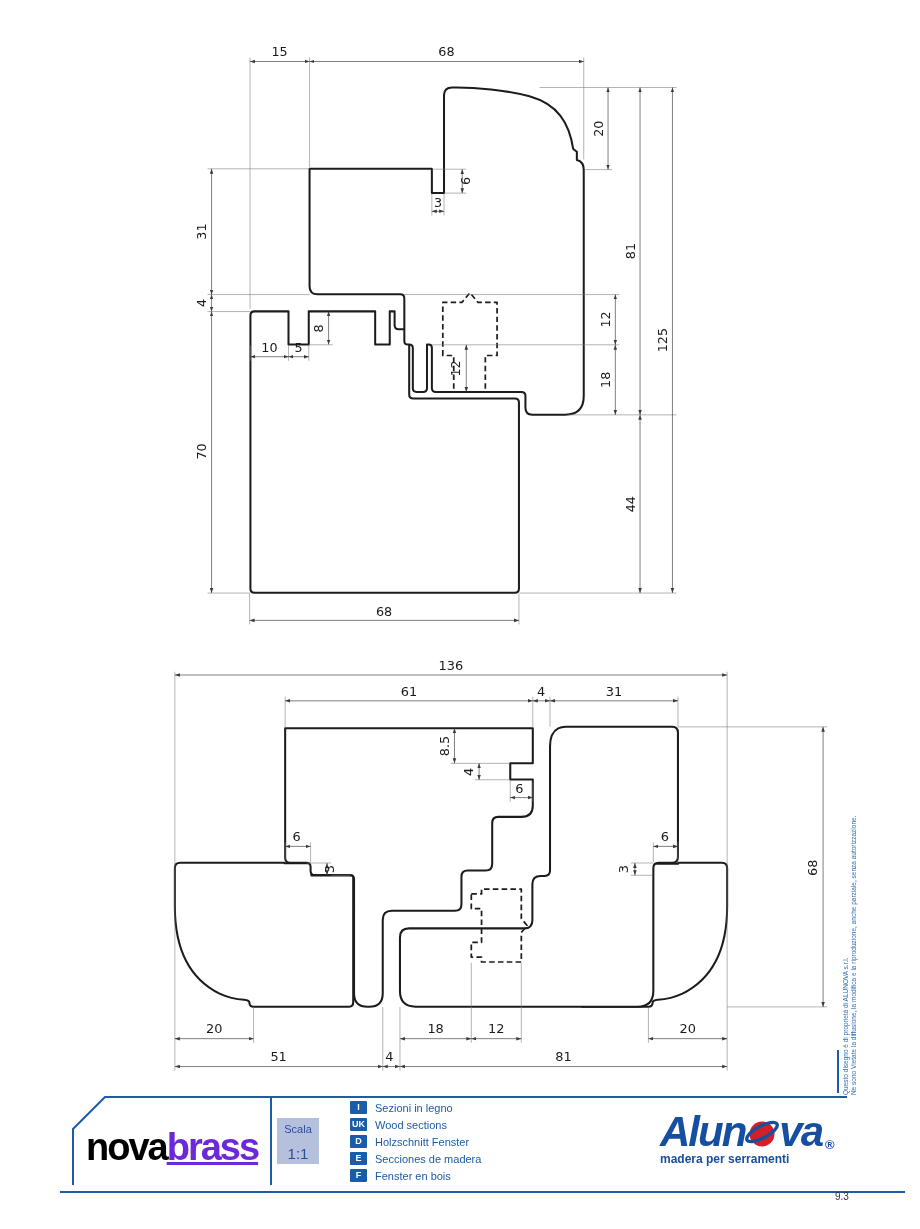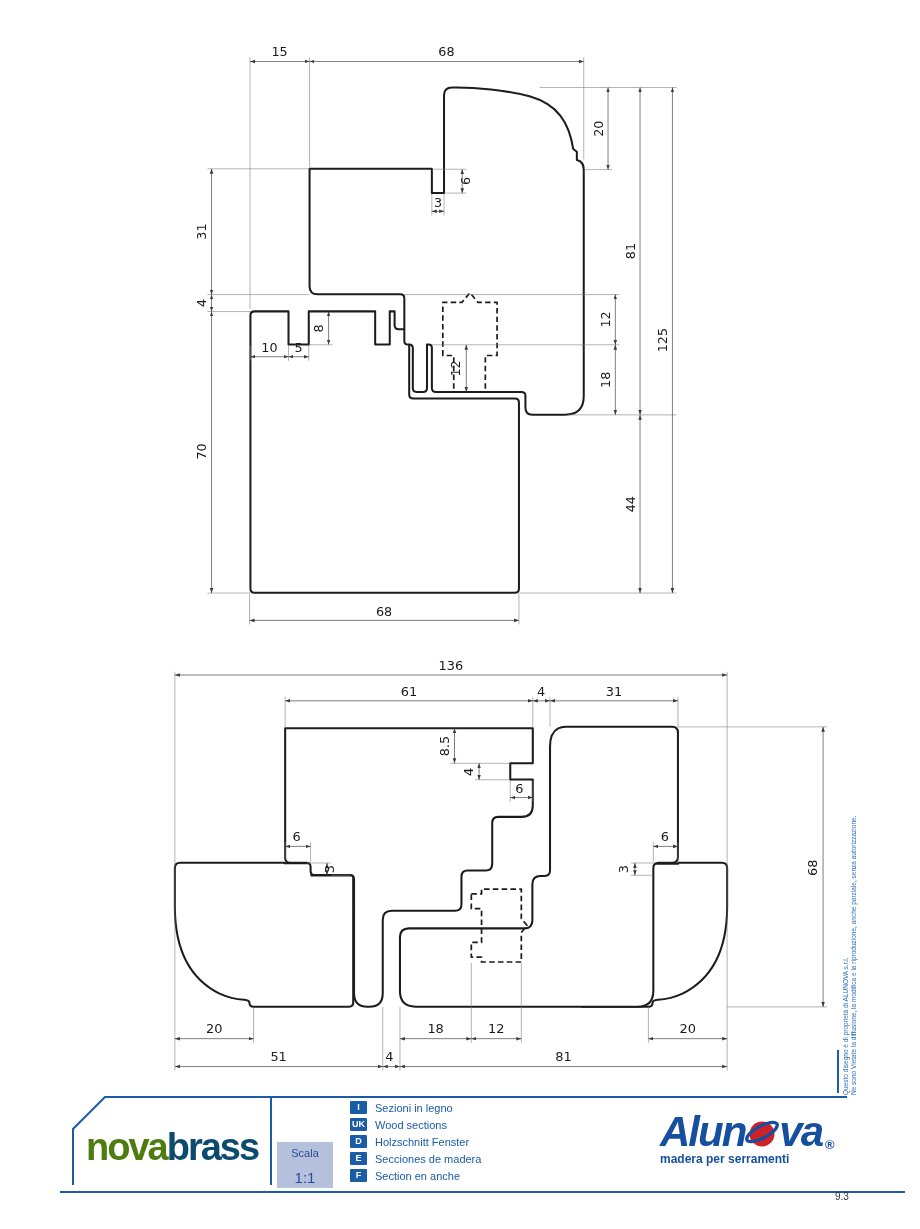--- a/index.html
+++ b/index.html
@@ -5,23 +5,23 @@
   html,body{margin:0;padding:0;background:#fff;}
   body{width:920px;height:1229px;position:relative;font-family:"Liberation Sans",sans-serif;overflow:hidden;}
   #stage{position:absolute;left:0;top:0;}
   .prof{fill:#fff;stroke:#1c1c1c;stroke-width:0.5;stroke-linejoin:round;stroke-linecap:round;}
   .dash{fill:none;stroke:#1c1c1c;stroke-width:0.42;stroke-dasharray:1.35 0.8;stroke-linejoin:round;}
   .dim{stroke:#3a3a3a;stroke-width:0.16;marker-start:url(#ar);marker-end:url(#ar);}
   .ext{stroke:#7a7a7a;stroke-width:0.14;}
   .dl{font-family:"DejaVu Sans",sans-serif;font-size:3.15px;fill:#1a1a1a;}
   
   .brandleft{position:absolute;left:86px;top:1126px;font-size:38px;font-weight:bold;letter-spacing:-2px;}
-  .brandleft .b1{color:#4d7c0f;}
-  .brandleft .b2{color:#0c4a6e;}
-  .scalabox{position:absolute;left:277px;top:1142px;width:56px;height:46px;background:#b5c0dc;color:#2b4b9b;text-align:center;}
+  .brandleft .b1{color:#000000;}
+  .brandleft .b2{color:#6d28d9;text-decoration:underline;}
+  .scalabox{position:absolute;left:277px;top:1118px;width:42px;height:46px;background:#b5c0dc;color:#2b4b9b;text-align:center;}
   .scalabox .sl{font-size:11px;margin-top:5px;}
   .scalabox .sv{font-size:15px;margin-top:10px;}
   .legend{position:absolute;left:350px;top:1099px;}
   .lrow{display:flex;align-items:center;height:17px;}
   .lbadge{display:inline-block;width:17px;height:13px;line-height:13px;background:#1a5ca7;color:#fff;font-size:9px;font-weight:bold;text-align:center;border-radius:1px;}
   .ltext{margin-left:8px;font-size:11px;color:#1a5ca7;}
   .brandright{position:absolute;left:660px;top:1108px;color:#164fa0;}
   .alun{font-size:42px;font-weight:bold;font-style:italic;letter-spacing:-2px;display:flex;align-items:center;text-align:center;}
   .alun .reg{font-size:13px;font-style:normal;margin-left:3px;align-self:flex-end;margin-bottom:4px;}
   .tagline{font-size:12px;font-weight:bold;margin-top:-4px;letter-spacing:0px;}
@@ -294,21 +294,21 @@
   <div class="lrow">
     <span class="lbadge">D</span>
     <span class="ltext">Holzschnitt Fenster</span>
   </div>
   <div class="lrow">
     <span class="lbadge">E</span>
     <span class="ltext">Secciones de madera</span>
   </div>
   <div class="lrow">
     <span class="lbadge">F</span>
-    <span class="ltext">Section en anche</span>
+    <span class="ltext">Fenster en bois</span>
   </div>
 </div>
 
 <div class="brandright">
   <div class="alun">
     <span>Alun</span>
       <svg width="36" height="38" viewBox="0 0 36 38" style="margin:0 -1px;">
       <circle cx="18" cy="21" r="12.5" fill="#d22027"></circle>
       <ellipse cx="18" cy="19" rx="17" ry="6" fill="none" stroke="#164fa0" stroke-width="3.4" transform="rotate(-28 18 19)"></ellipse>
     </svg>

